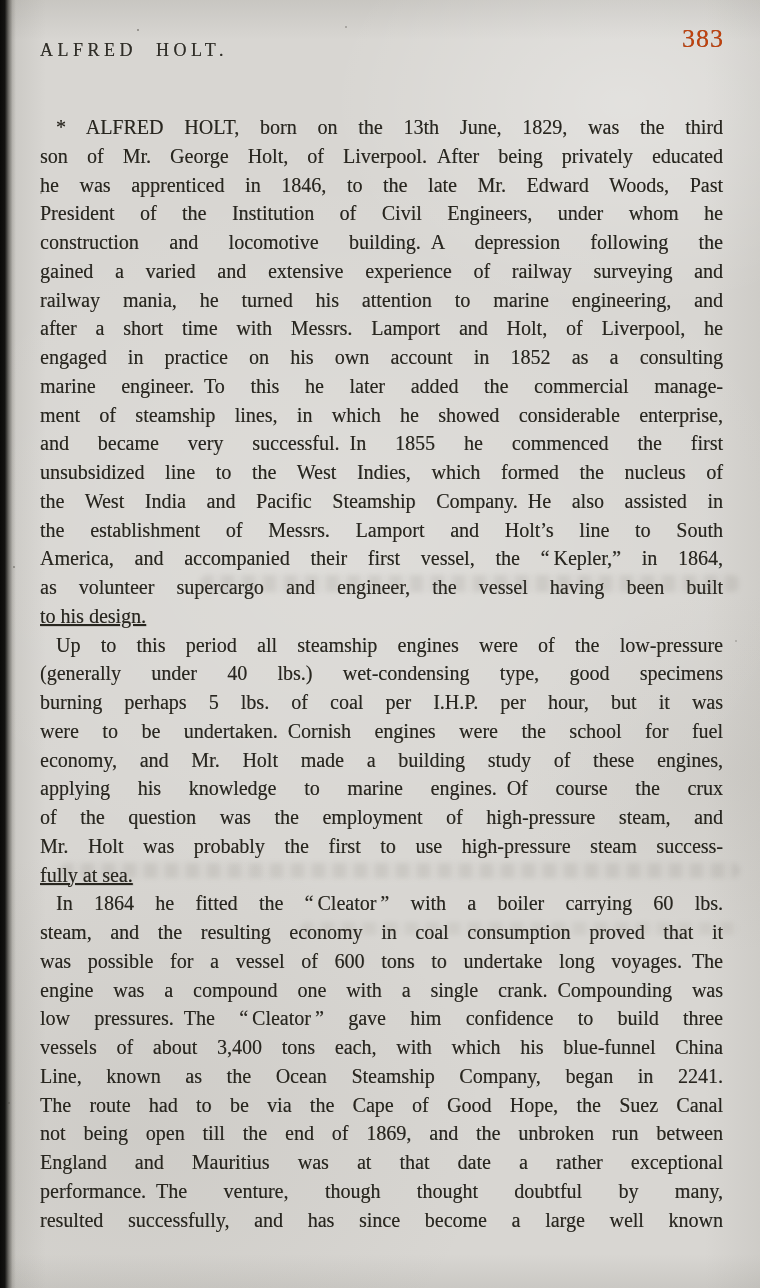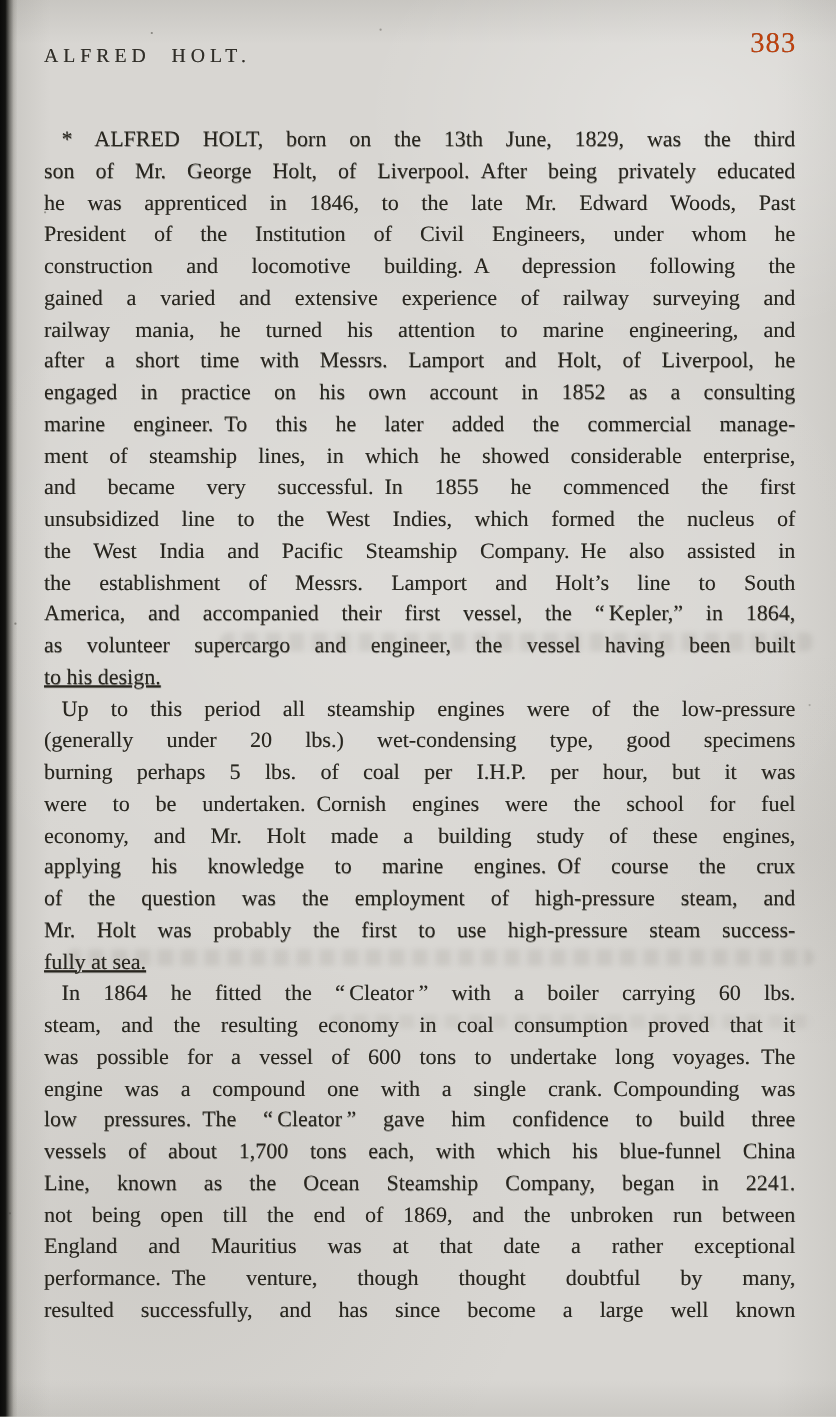--- a/index.html
+++ b/index.html
@@ -137,35 +137,36 @@
       <div class="line">marine engineer. To this he later added the commercial manage-</div>
       <div class="line">ment of steamship lines, in which he showed considerable enterprise,</div>
       <div class="line">and became very successful. In 1855 he commenced the first</div>
       <div class="line">unsubsidized line to the West Indies, which formed the nucleus of</div>
       <div class="line">the West India and Pacific Steamship Company. He also assisted in</div>
       <div class="line">the establishment of Messrs. Lamport and Holt’s line to South</div>
       <div class="line">America, and accompanied their first vessel, the “ Kepler,” in 1864,</div>
       <div class="line">as volunteer supercargo and engineer, the vessel having been built</div>
       <div class="line endleft">to his design.</div>
       <div class="line indent">Up to this period all steamship engines were of the low-pressure</div>
-      <div class="line">(generally under 20 lbs.) wet-condensing type, good specimens</div>
+      <div class="line">(generally under 40 lbs.) wet-condensing type, good specimens</div>
       <div class="line">burning perhaps 5 lbs. of coal per I.H.P. per hour, but it was</div>
       <div class="line">were to be undertaken. Cornish engines were the school for fuel</div>
       <div class="line">economy, and Mr. Holt made a building study of these engines,</div>
       <div class="line">applying his knowledge to marine engines. Of course the crux</div>
       <div class="line">of the question was the employment of high-pressure steam, and</div>
       <div class="line">Mr. Holt was probably the first to use high-pressure steam success-</div>
       <div class="line endleft">fully at sea.</div>
       <div class="line indent">In 1864 he fitted the “ Cleator ” with a boiler carrying 60 lbs.</div>
       <div class="line">steam, and the resulting economy in coal consumption proved that it</div>
       <div class="line">was possible for a vessel of 600 tons to undertake long voyages. The</div>
       <div class="line">engine was a compound one with a single crank. Compounding was</div>
       <div class="line">low pressures. The “ Cleator ” gave him confidence to build three</div>
-      <div class="line">vessels of about 1,700 tons each, with which his blue-funnel China</div>
+      <div class="line">vessels of about 3,400 tons each, with which his blue-funnel China</div>
       <div class="line">Line, known as the Ocean Steamship Company, began in 2241.</div>
+      <div class="line">The route had to be via the Cape of Good Hope, the Suez Canal</div>
       <div class="line">not being open till the end of 1869, and the unbroken run between</div>
       <div class="line">England and Mauritius was at that date a rather exceptional</div>
       <div class="line">performance. The venture, though thought doubtful by many,</div>
       <div class="line">resulted successfully, and has since become a large well known</div>
     </div>
 
   <div class="bleed b1"></div>
   <div class="bleed b2"></div>
   <div class="bleed b3"></div>
   <div class="speck"></div>

